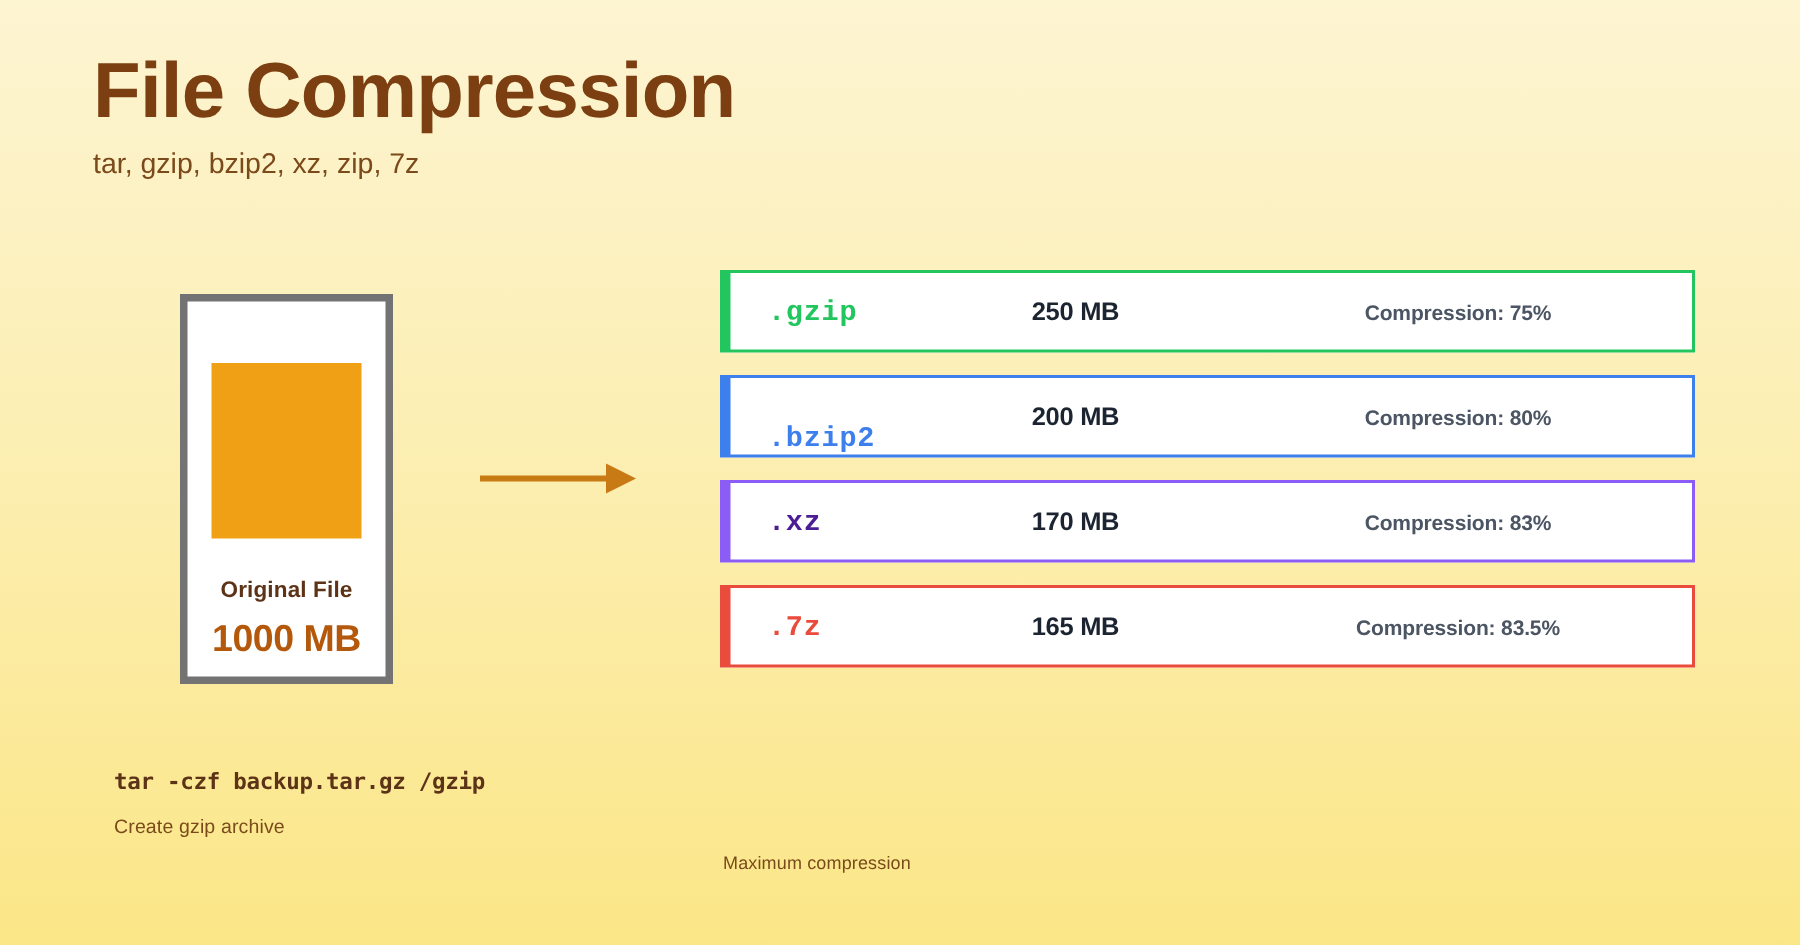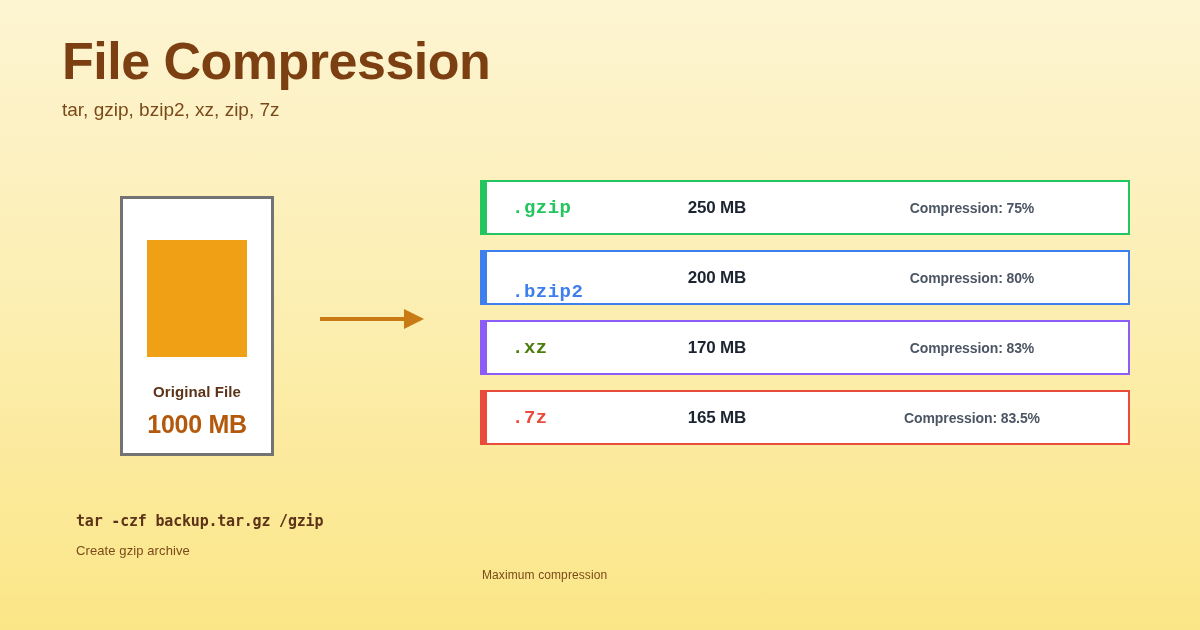--- a/index.html
+++ b/index.html
@@ -35,24 +35,24 @@
     color: #7B4A1A;
     margin-top: 10px;
     line-height: 1.2;
   }
 
   
   .file-card {
     position: absolute;
     left: 120px;
     top: 196px;
-    width: 154px;
+    width: 142px;
     height: 260px;
     background: #FFFFFF;
-    border: 3px solid #737373;
+    border: 5px solid #737373;
     box-sizing: border-box;
     display: flex;
     flex-direction: column;
     align-items: center;
   }
   .file-square {
     width: 100px;
     height: 117px;
     background: #F0A014;
     margin-top: 41px;
@@ -189,21 +189,21 @@
     <span class="row-comp">Compression: 75%</span>
   </div>
 
   <div class="row" style="border-color: rgb(62, 127, 238);">
     <span class="row-ext" style="color: rgb(62, 127, 238); margin-top: 28px;">.bzip2</span>
     <span class="row-size">200 MB</span>
     <span class="row-comp">Compression: 80%</span>
   </div>
 
   <div class="row" style="border-color: rgb(139, 92, 246);">
-    <span class="row-ext" style="color: #4d7c0f;">.xz</span>
+    <span class="row-ext" style="color: #4c1d95;">.xz</span>
     <span class="row-size">170 MB</span>
     <span class="row-comp">Compression: 83%</span>
   </div>
 
   <div class="row" style="border-color: rgb(233, 75, 60);">
     <span class="row-ext" style="color: rgb(233, 75, 60);">.7z</span>
     <span class="row-size">165 MB</span>
     <span class="row-comp">Compression: 83.5%</span>
   </div>
 

